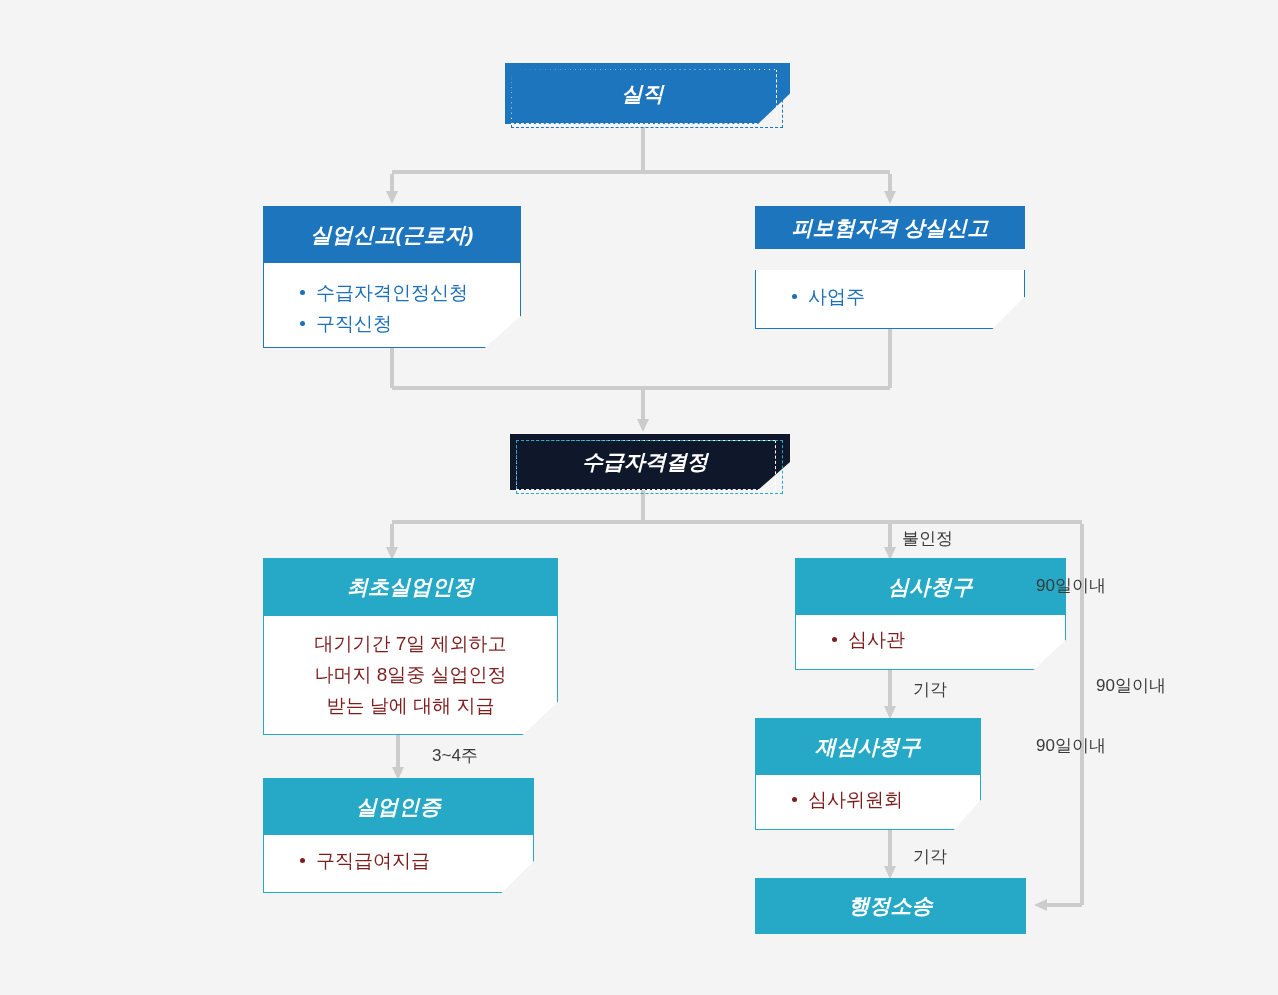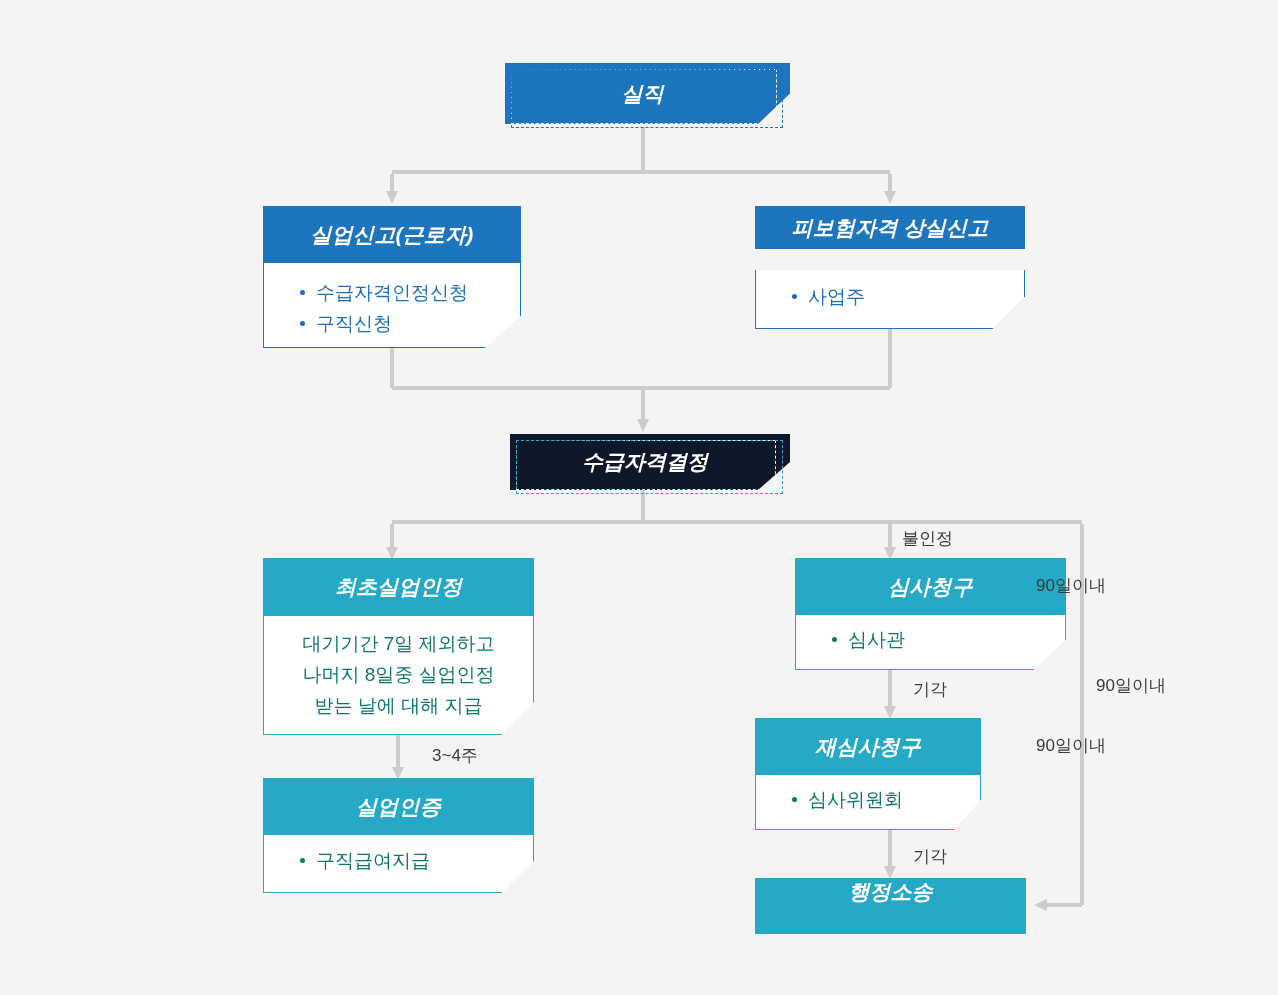--- a/index.html
+++ b/index.html
@@ -79,21 +79,21 @@
     padding: 12px 10px 14px 10px;
     text-align: center;
     font-size: 19px;
     line-height: 31px;
   }
   
   .blue .card-head { background: #1d75bd; }
   .blue .bullet, .blue .plaintext { color: #1d6fb8; }
   
   .teal .card-head { background: #26a9c6; }
-  .teal .bullet, .teal .plaintext { color: #0f766e; }
+  .teal .bullet, .teal .plaintext { color: #7f1d1d; }
 
   
   .banner {
     position: absolute;
     display: flex;
     align-items: center;
     justify-content: center;
     color: #fff;
     font-style: italic;
     font-weight: bold;
@@ -107,21 +107,21 @@
     box-sizing: border-box;
     border: 1px dashed #ffffff;
   }
   .banner-dash.outer-blue { border-color: #1d75bd; }
   .banner-dash.outer-teal { border-color: #26a9c6; }
 
   
   .solidbox {
     position: absolute;
     display: flex;
-    align-items: flex-start;
+    align-items: center;
     justify-content: center;
     color: #fff;
     font-style: italic;
     font-weight: bold;
     background: #26a9c6;
   }
 
   
   .edge-label {
     position: absolute;
@@ -196,21 +196,21 @@
       </div>
     </div>
   </div>
 
   <div class="banner teal-fill" style="left:510px; top:434px; width:272px; height:56px; font-size:21px;">
     <span style="padding-right:18px;">수급자격결정</span>
   </div>
   <div class="banner-dash" style="left:516px; top:440px; width:260px; height:50px;"></div>
   <div class="banner-dash outer-teal" style="left:516px; top:440px; width:267px; height:54px;"></div>
 
-  <div class="node teal" style="left:263px; top:558px; width:271px;">
+  <div class="node teal" style="left:263px; top:558px; width:295px;">
     <div class="card-head" style="height:58px; font-size:21px;">최초실업인정</div>
     <div class="card-body" style="height:119px; border:1px solid #26a9c6; border-top:none;
                 clip-path: polygon(0 0, 100% 0, 100% 72%, 88% 100%, 0 100%);">
       <div class="plaintext">
         <div>대기기간 7일 제외하고</div>
         <div>나머지 8일중 실업인정</div>
         <div>받는 날에 대해 지급</div>
       </div>
     </div>
   </div>

